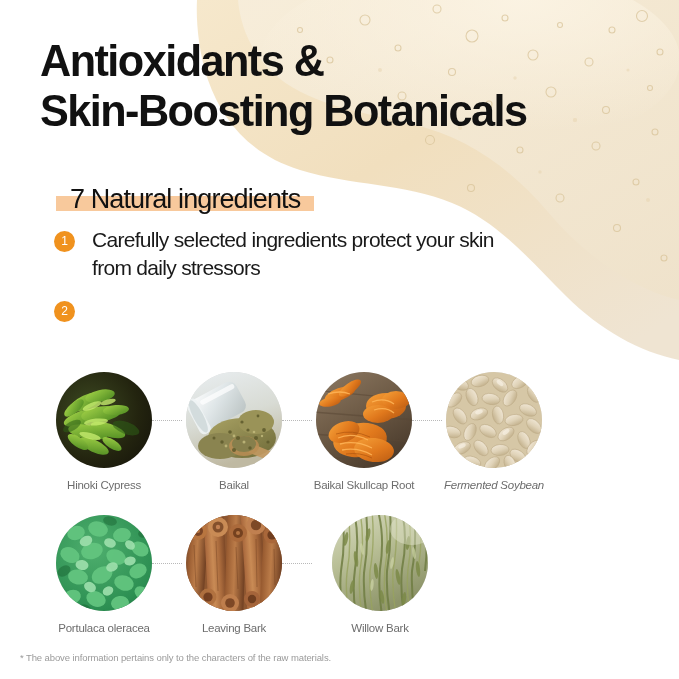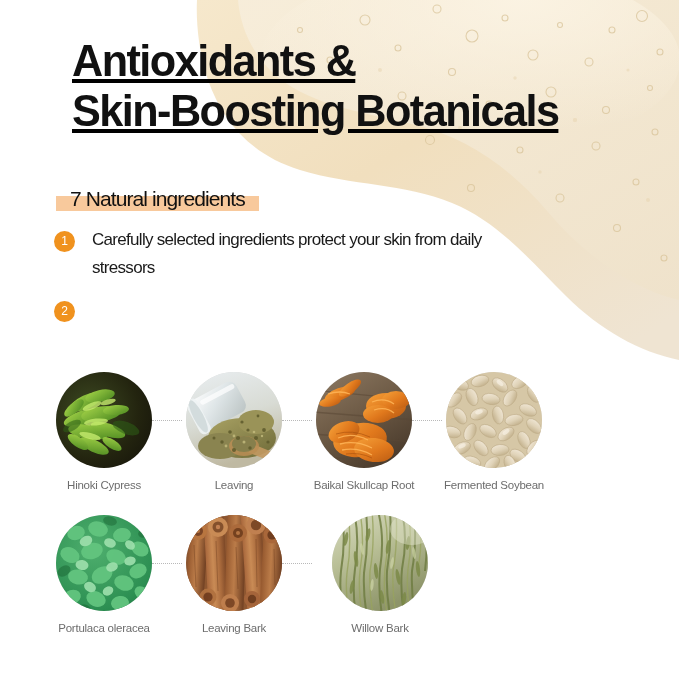--- a/index.html
+++ b/index.html
@@ -32,24 +32,23 @@
     left: 0;
     width: 679px;
     height: 400px;
     z-index: 0;
     pointer-events: none;
   }
 
   
   #header {
     position: absolute;
-    left: 72px;
+    left: 40px;
     top: 36px;
     z-index: 5;
-    text-decoration: underline;
   }
   .title-line {
     font-family: "Liberation Sans", sans-serif;
     font-weight: bold;
     font-size: 45px;
     line-height: 50px;
     letter-spacing: -1.6px;
     color: #111111;
     white-space: nowrap;
     transform: scaleX(0.96);
@@ -59,21 +58,21 @@
   
   #subheading-wrap {
     position: absolute;
     left: 56px;
     top: 186px;
     z-index: 5;
   }
   #subheading {
     position: relative;
     display: inline-block;
-    font-size: 21px;
+    font-size: 27px;
     line-height: 26px;
     letter-spacing: -0.9px;
     color: #111111;
     padding: 0 14px;
     white-space: nowrap;
   }
   #subheading .hl {
     position: absolute;
     left: 0;
     right: 0;
@@ -102,21 +101,21 @@
     border-radius: 50%;
     color: #ffffff;
     font-size: 12px;
     line-height: 21px;
     text-align: center;
     margin-top: 5px;
     margin-right: 17px;
     font-family: "Liberation Sans", sans-serif;
   }
   .bullet-text {
-    font-size: 17px;
+    font-size: 21px;
     line-height: 28px;
     letter-spacing: -0.7px;
     color: #1a1a1a;
   }
 
   
   #ingredients {
     position: absolute;
     left: 0;
     top: 362px;
@@ -375,21 +374,21 @@
             </g>
             <g fill="#c5bd7f" opacity="0.8">
               <circle cx="48" cy="64" r="1.4"></circle>
                 <circle cx="58" cy="70" r="1.5"></circle>
               <circle cx="68" cy="60" r="1.3"></circle>
                 <circle cx="40" cy="74" r="1.4"></circle>
               <circle cx="76" cy="64" r="1.2"></circle>
             </g>
           </svg>
         </div>
-        <div class="ing-label">Leaving</div>
+        <div class="ing-label">Baikal</div>
       </div>
 
       <div class="ing-cell" style="left:308px;">
         <div class="ing-circle">
           <svg viewBox="0 0 96 96" aria-hidden="true">
             <defs>
               <linearGradient id="bkBg" x1="0" y1="0" x2="0.6" y2="1">
                 <stop offset="0%" stop-color="#8e7a63"></stop>
                 <stop offset="50%" stop-color="#6f5c47"></stop>
                 <stop offset="100%" stop-color="#4c3d2e"></stop>
@@ -437,21 +436,21 @@
             </g>
             <g stroke="#a8500d" stroke-width="1" fill="none" opacity="0.6">
               <path d="M 20 62 q 16 -5 34 3"></path>
               <path d="M 30 82 q 14 -2 26 4"></path>
             </g>
           </svg>
         </div>
         <div class="ing-label">Baikal Skullcap Root</div>
       </div>
 
-      <div class="ing-cell" style="left:438px;">
+      <div class="ing-cell" style="left:438px;font-style:italic;">
         <div class="ing-circle">
           <svg viewBox="0 0 96 96" aria-hidden="true">
             <defs>
               <linearGradient id="sbBean" x1="0" y1="0" x2="0.4" y2="1">
                 <stop offset="0%" stop-color="#f3eada"></stop>
                 <stop offset="60%" stop-color="#e0d3b8"></stop>
                 <stop offset="100%" stop-color="#c8b794"></stop>
               </linearGradient>
             </defs>
             <rect width="96" height="96" fill="#d6c7a6"></rect>
@@ -680,14 +679,15 @@
             <ellipse cx="80" cy="14" rx="22" ry="16" fill="#e4e7cf" opacity="0.45"></ellipse>
           </svg>
         </div>
         <div class="ing-label">Willow Bark</div>
       </div>
 
     </div>
 
   </div>
 
+  <div id="footnote">* The above information pertains only to the characters of the raw materials.</div>
 
 </div>
 
 </body></html>

